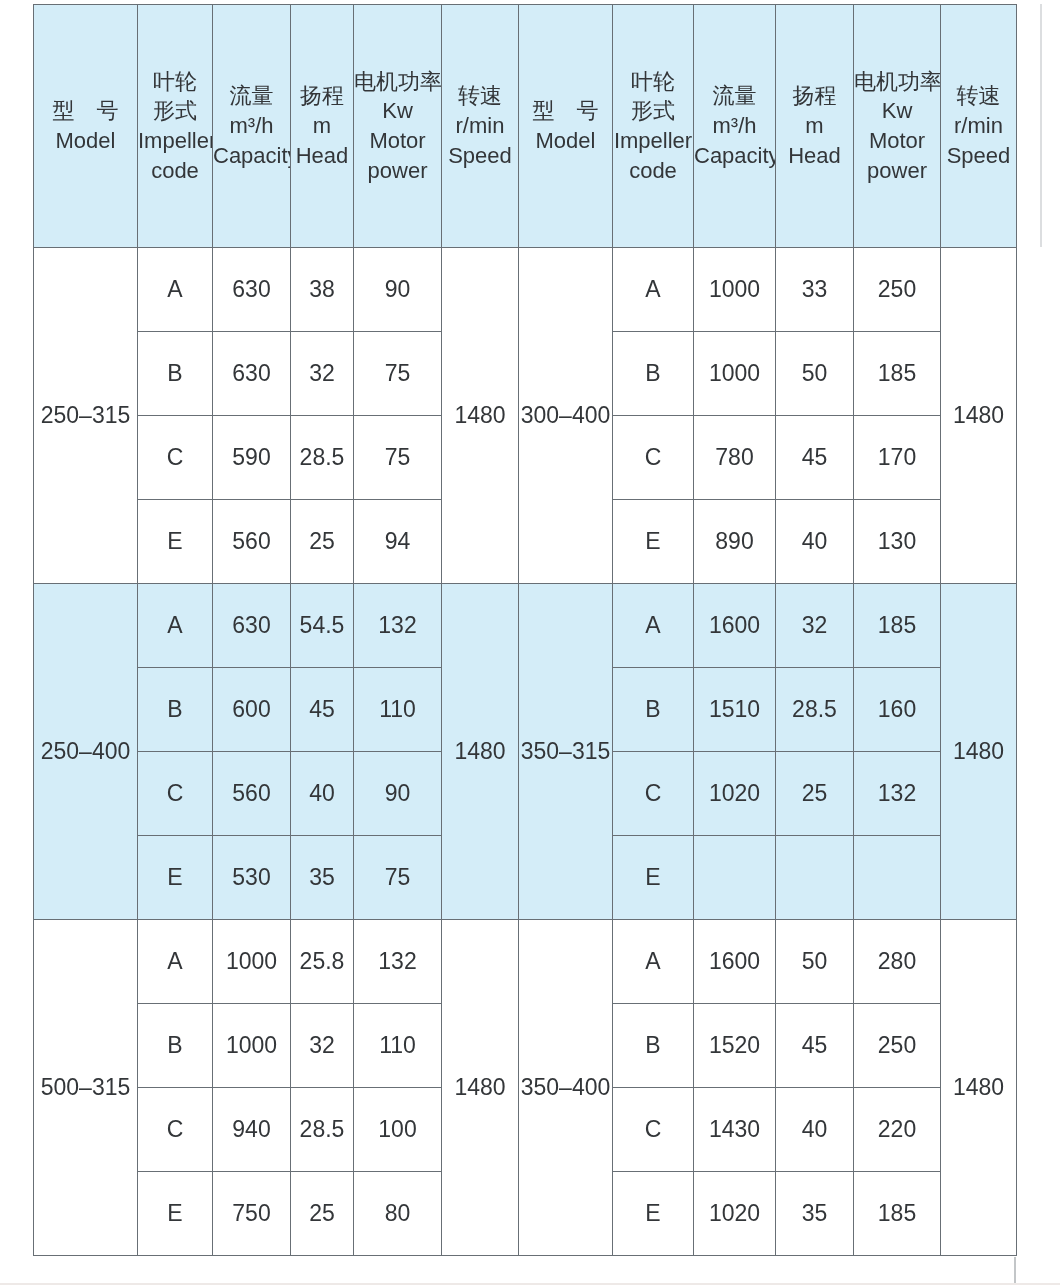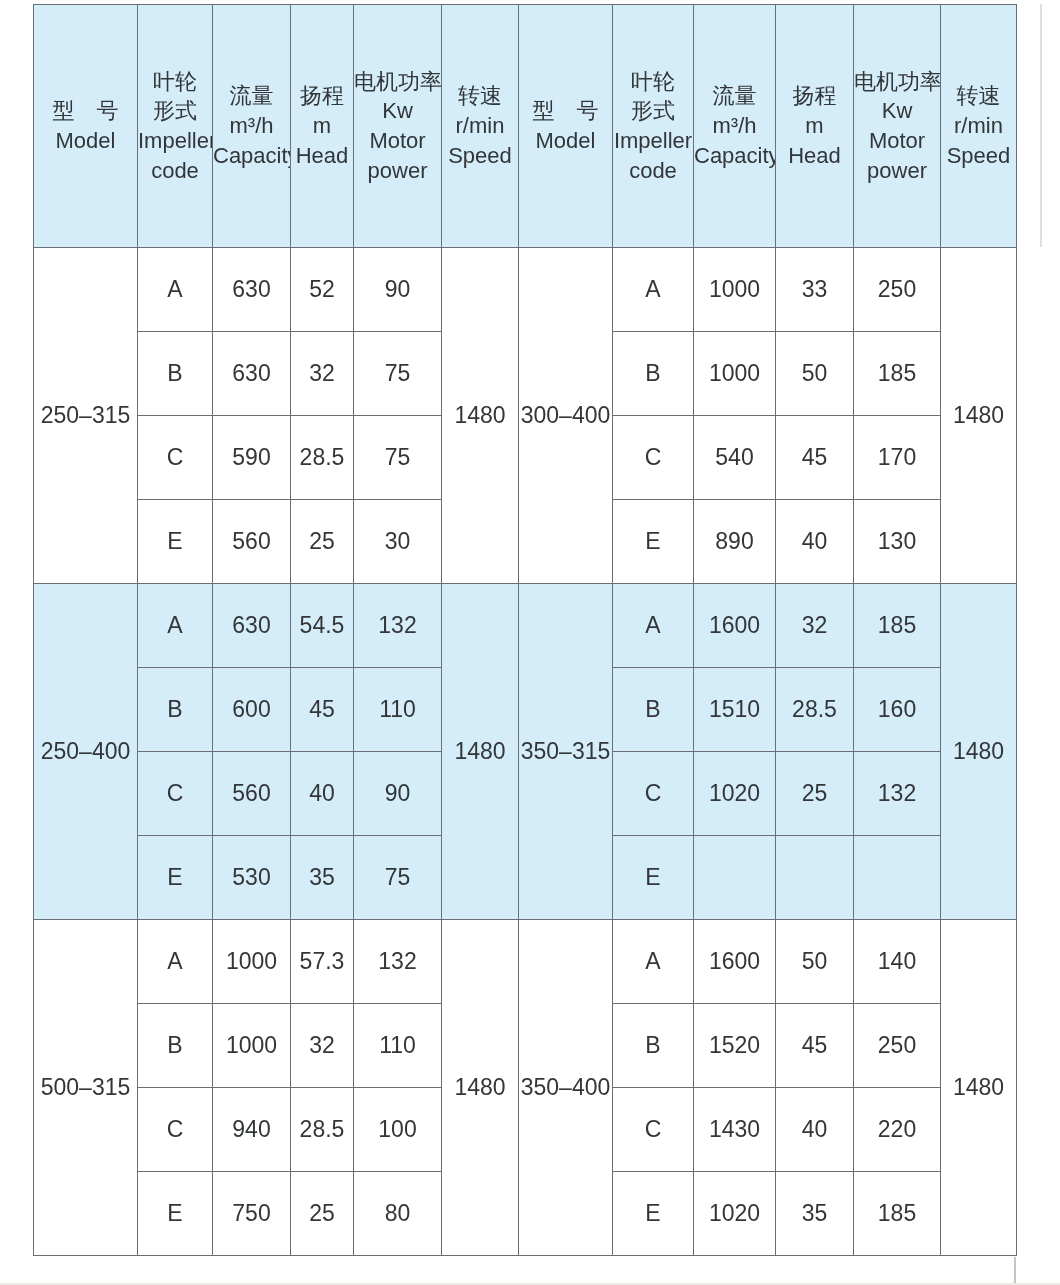--- a/index.html
+++ b/index.html
@@ -151,21 +151,21 @@
             <div class="hline">r/min</div>
             <div class="hline">Speed</div>
           </th>
         </tr>
     </thead>
     <tbody id="table-body">
         <tr>
           <td rowspan="4">250–315</td>
           <td>A</td>
           <td>630</td>
-          <td>52</td>
+          <td>38</td>
           <td>90</td>
           <td rowspan="4">1480</td>
           <td rowspan="4">300–400</td>
           <td>A</td>
           <td>1000</td>
           <td>33</td>
           <td>250</td>
           <td rowspan="4">1480</td>
         </tr>
         <tr>
@@ -177,29 +177,29 @@
           <td>1000</td>
           <td>50</td>
           <td>185</td>
         </tr>
         <tr>
           <td>C</td>
           <td>590</td>
           <td>28.5</td>
           <td>75</td>
           <td>C</td>
-          <td>540</td>
+          <td>780</td>
           <td>45</td>
           <td>170</td>
         </tr>
         <tr>
           <td>E</td>
           <td>560</td>
           <td>25</td>
-          <td>30</td>
+          <td>94</td>
           <td>E</td>
           <td>890</td>
           <td>40</td>
           <td>130</td>
         </tr>
         <tr>
           <td rowspan="4" class="band">250–400</td>
           <td class="band">A</td>
           <td class="band">630</td>
           <td class="band">54.5</td>
@@ -239,28 +239,28 @@
           <td class="band">75</td>
           <td class="band">E</td>
           <td class="band"></td>
           <td class="band"></td>
           <td class="band"></td>
         </tr>
         <tr>
           <td rowspan="4">500–315</td>
           <td>A</td>
           <td>1000</td>
-          <td>57.3</td>
+          <td>25.8</td>
           <td>132</td>
           <td rowspan="4">1480</td>
           <td rowspan="4">350–400</td>
           <td>A</td>
           <td>1600</td>
           <td>50</td>
-          <td>140</td>
+          <td>280</td>
           <td rowspan="4">1480</td>
         </tr>
         <tr>
           <td>B</td>
           <td>1000</td>
           <td>32</td>
           <td>110</td>
           <td>B</td>
           <td>1520</td>
           <td>45</td>

